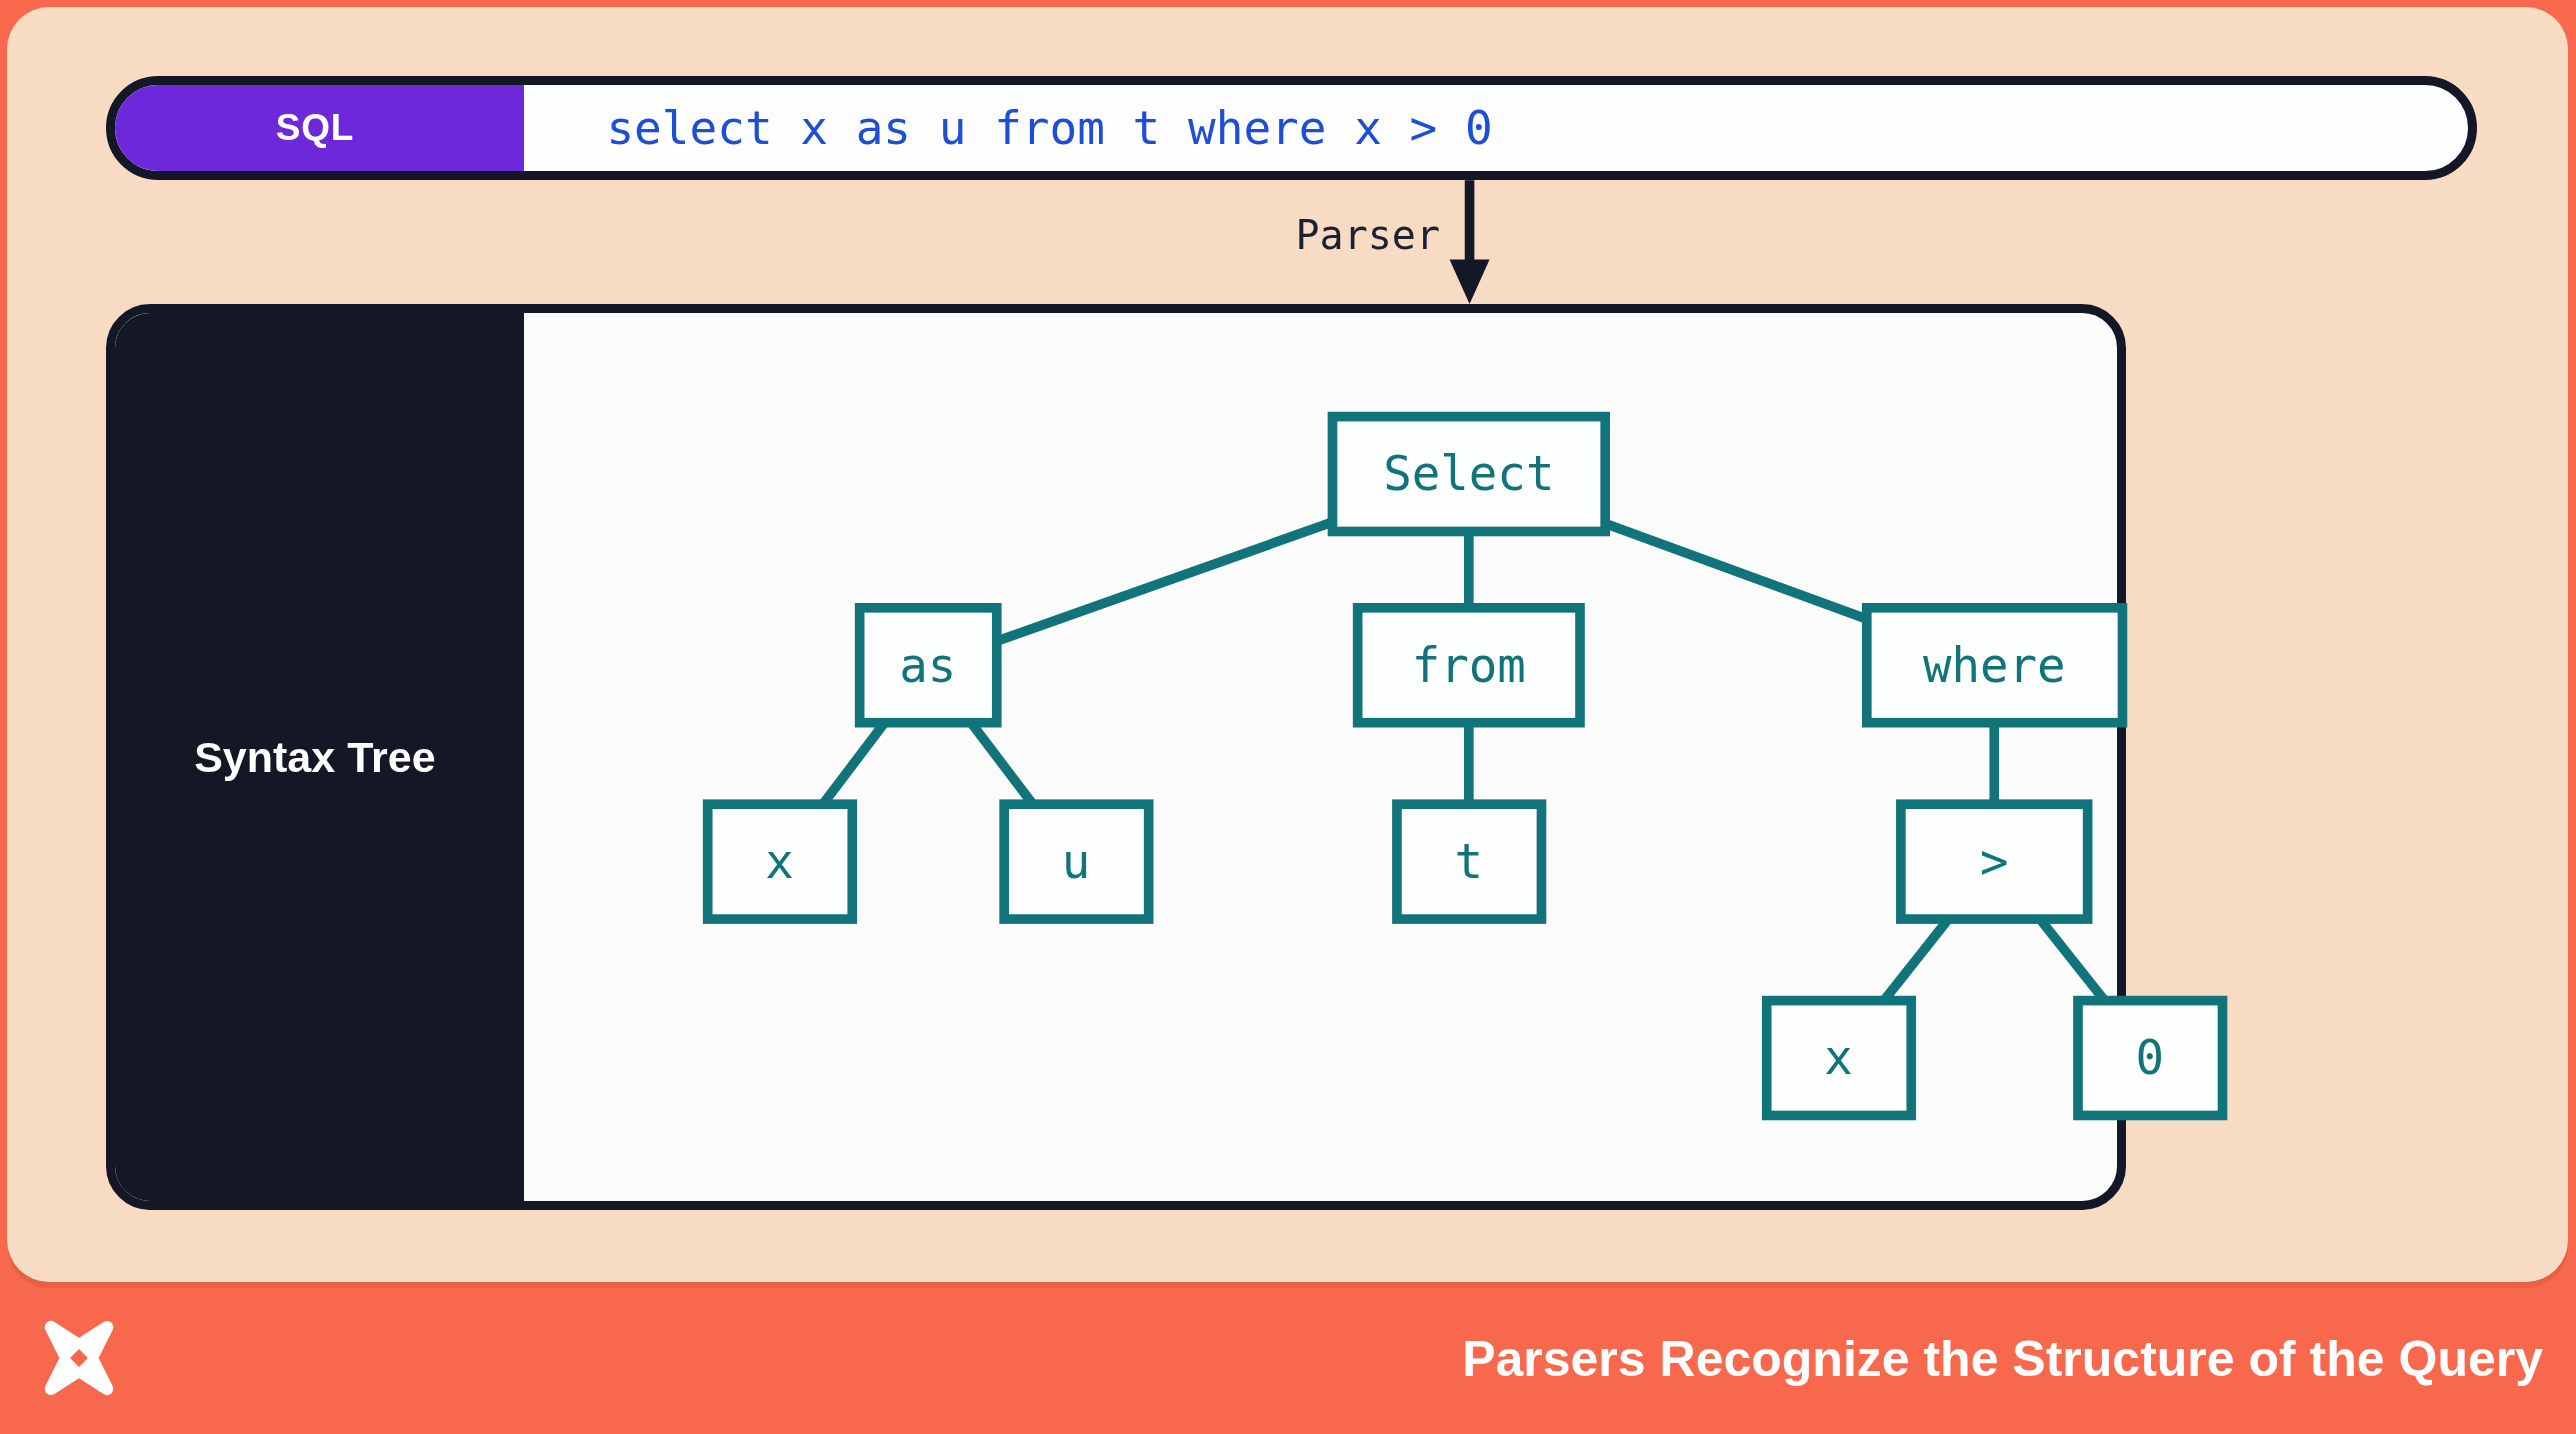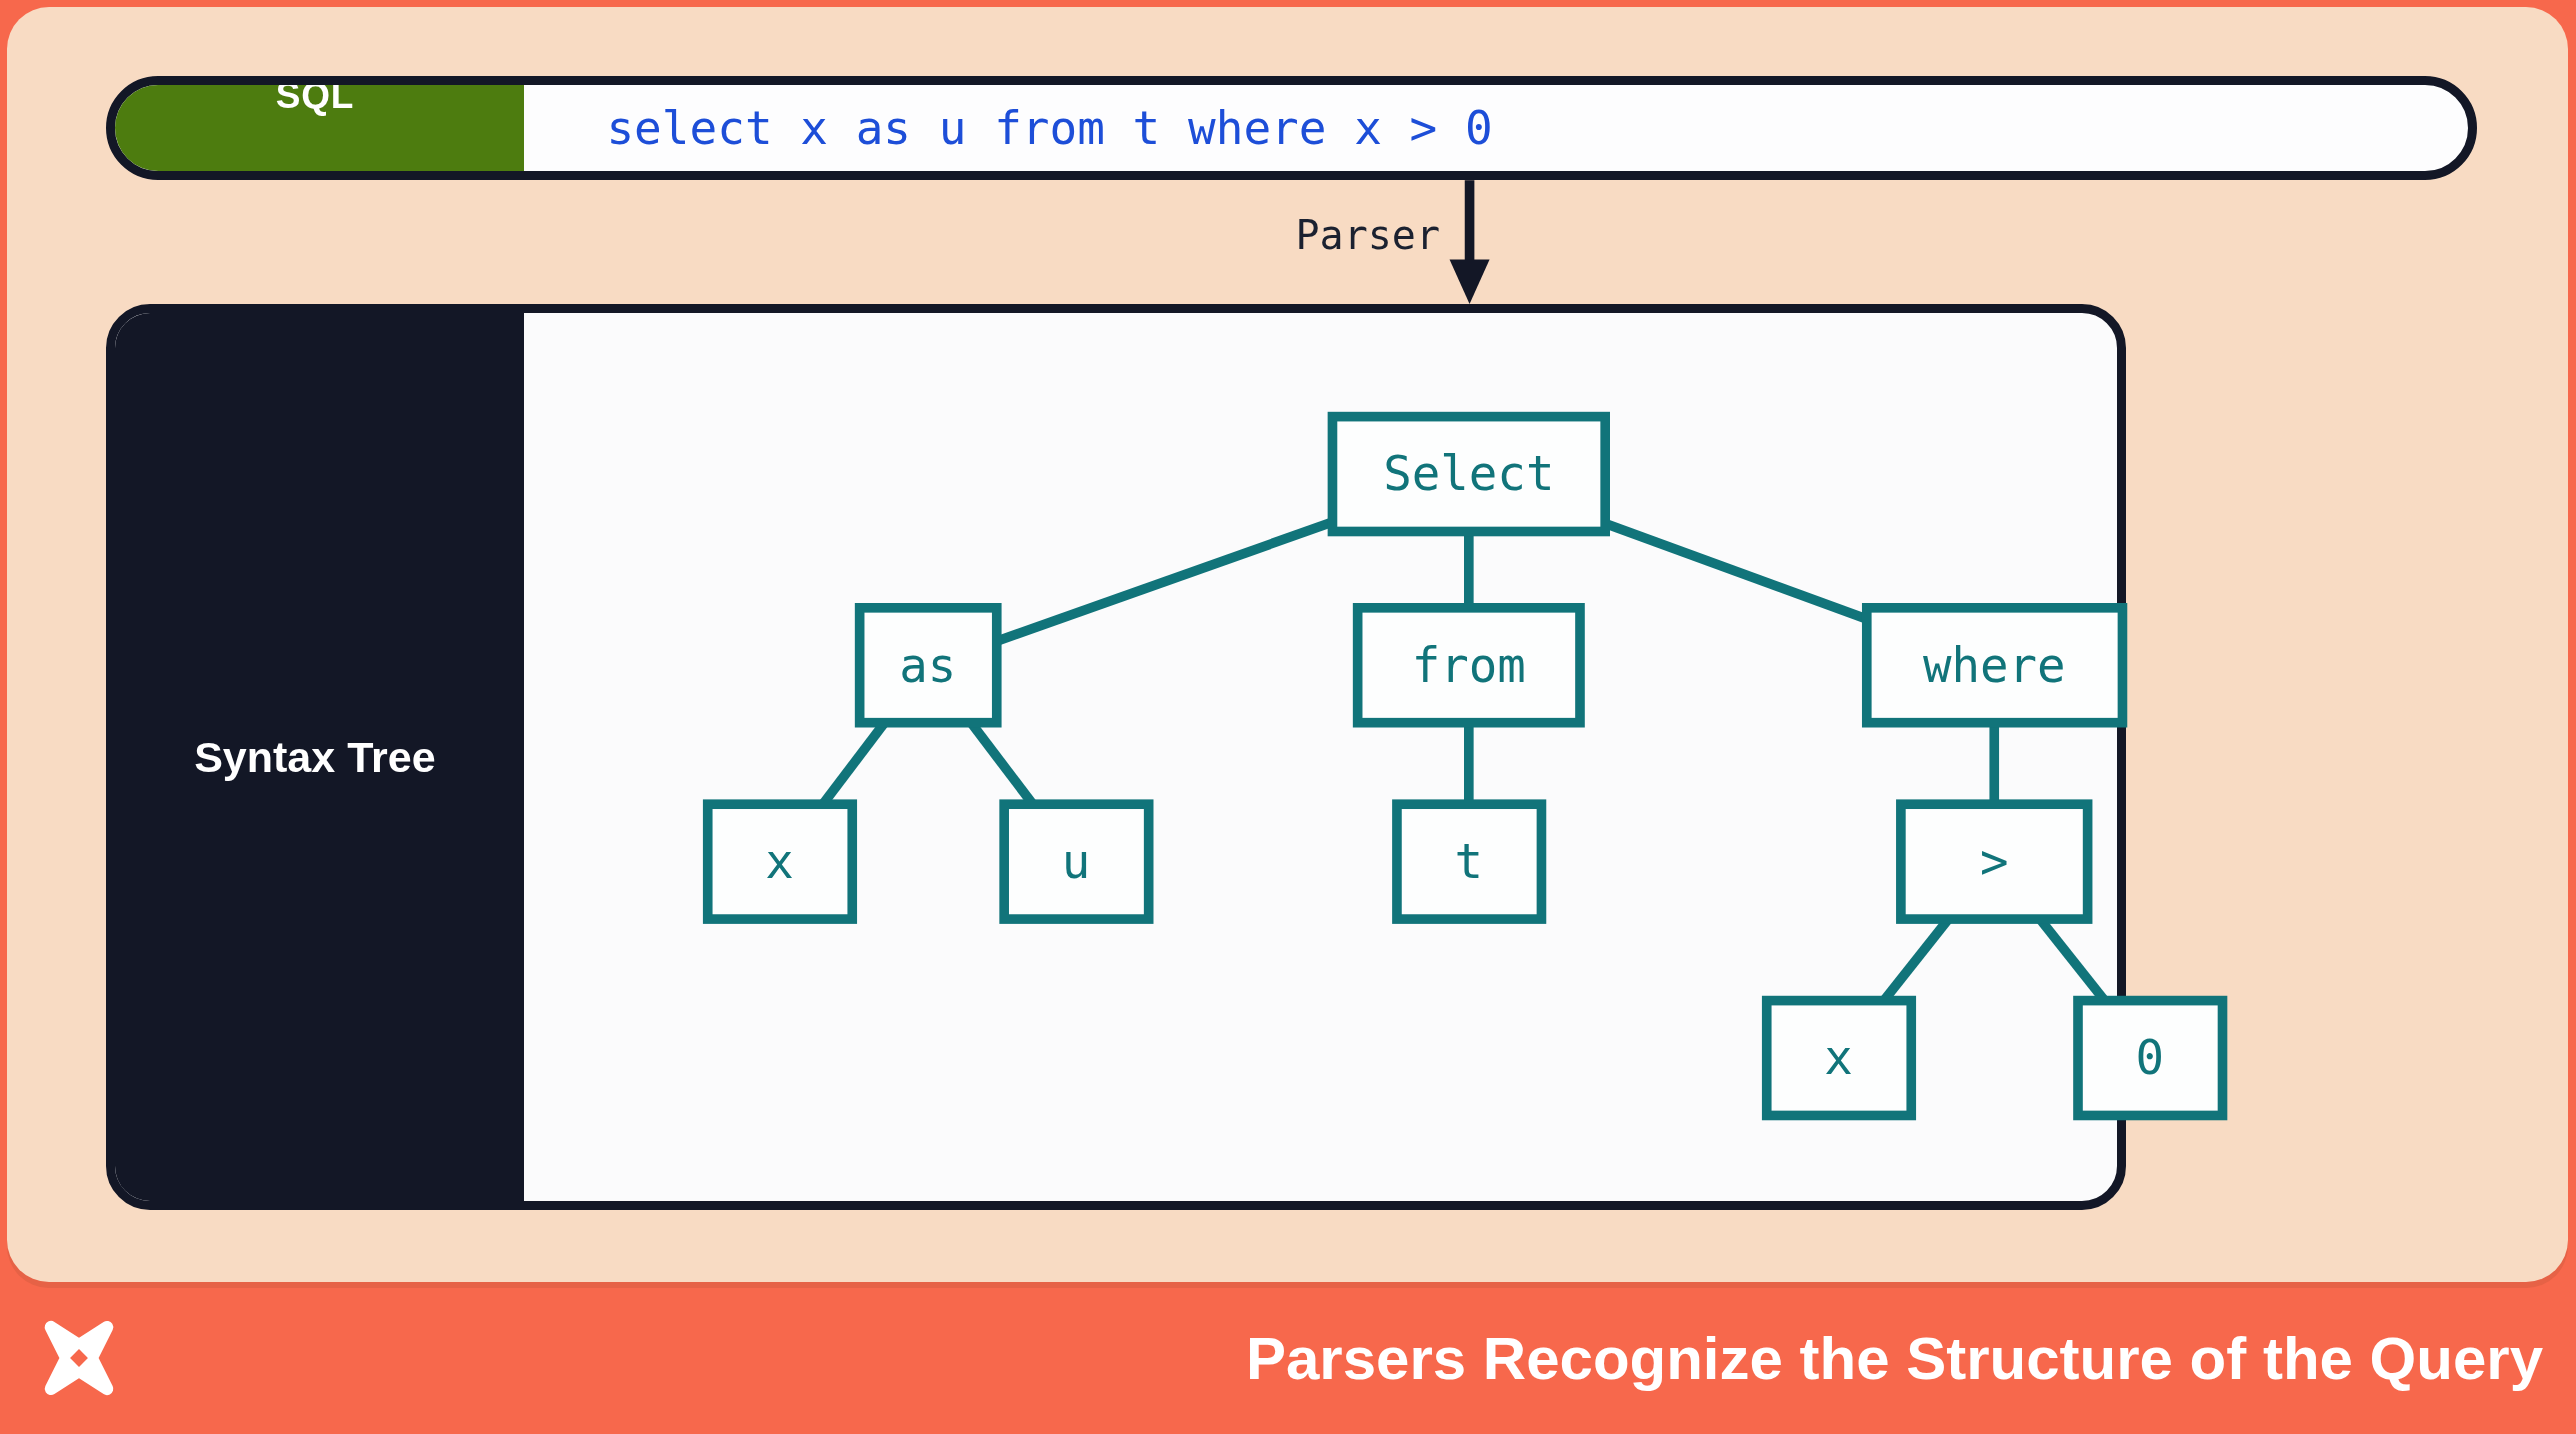--- a/index.html
+++ b/index.html
@@ -3,22 +3,22 @@
 <meta charset="utf-8">
 <style>
   html,body{margin:0;padding:0;background:#f7684c;}
   .canvas{position:relative;width:2576px;height:1435px;background:#f7684c;overflow:hidden;
           font-family:"Liberation Sans",sans-serif;}
   .peach-panel{position:absolute;left:7.4px;top:7.4px;width:2561px;height:1275px;
                background:#f8dbc3;border-radius:42px;box-shadow:0 6px 0 rgba(180,80,50,.25);}
   
   .sql-pill{position:absolute;left:106px;top:76px;width:2371px;height:104px;box-sizing:border-box;
             border:9.6px solid #131726;border-radius:56px;background:#fdfdfe;display:flex;overflow:hidden;}
-  .pill-label{flex:0 0 419px;margin:-9.6px 0 -9.6px -9.6px;background:#4d7c0f;color:#ffffff;
-              display:flex;justify-content:center;
+  .pill-label{flex:0 0 419px;margin:-9.6px 0 -9.6px -9.6px;background:#6d28d9;color:#ffffff;
+              display:flex;align-items:center;justify-content:center;
               font-weight:bold;font-size:37px;letter-spacing:0.7px;}
   .pill-code{flex:1;display:flex;align-items:center;padding-left:82px;
              font-family:"DejaVu Sans Mono",monospace;font-size:46px;color:#1d4ed8;white-space:pre;}
   
   .parser-label{position:absolute;left:1055px;top:212px;width:385px;text-align:right;
                 font-family:"DejaVu Sans Mono",monospace;font-size:40px;color:#1b2130;}
   
   .tree-card{position:absolute;left:106px;top:304px;width:2020px;height:906px;box-sizing:border-box;
              border:9.6px solid #131726;border-radius:44px;background:#fbfbfc;overflow:hidden;}
   .tree-side{position:absolute;left:-9.6px;top:-9.6px;bottom:-9.6px;width:419px;background:#131726;
@@ -27,21 +27,21 @@
   
   .overlay{position:absolute;left:0;top:0;width:2576px;height:1435px;pointer-events:none;}
   .overlay line.edge{stroke:#11747a;stroke-width:13;}
   .overlay rect.node{fill:#fdfefe;stroke:#11747a;stroke-width:13;}
   .overlay text.nlabel{font-family:"DejaVu Sans Mono",monospace;font-size:64px;fill:#11747a;}
   .overlay .arrow{stroke:#131726;stroke-width:13;}
   .overlay .arrowhead{fill:#131726;}
   
   .footer{position:absolute;left:0;top:1282px;width:2576px;height:153px;}
   .footer-caption{position:absolute;right:33px;top:0;height:153px;display:flex;align-items:center;
-                  color:#ffffff;font-weight:bold;font-size:60px;}
+                  color:#ffffff;font-weight:bold;font-size:50px;}
   .logo{position:absolute;left:37px;top:34px;}
 </style>
 </head>
 <body>
 
 <div class="canvas">
 
   <div class="peach-panel"></div>
 
   <div class="sql-pill">

